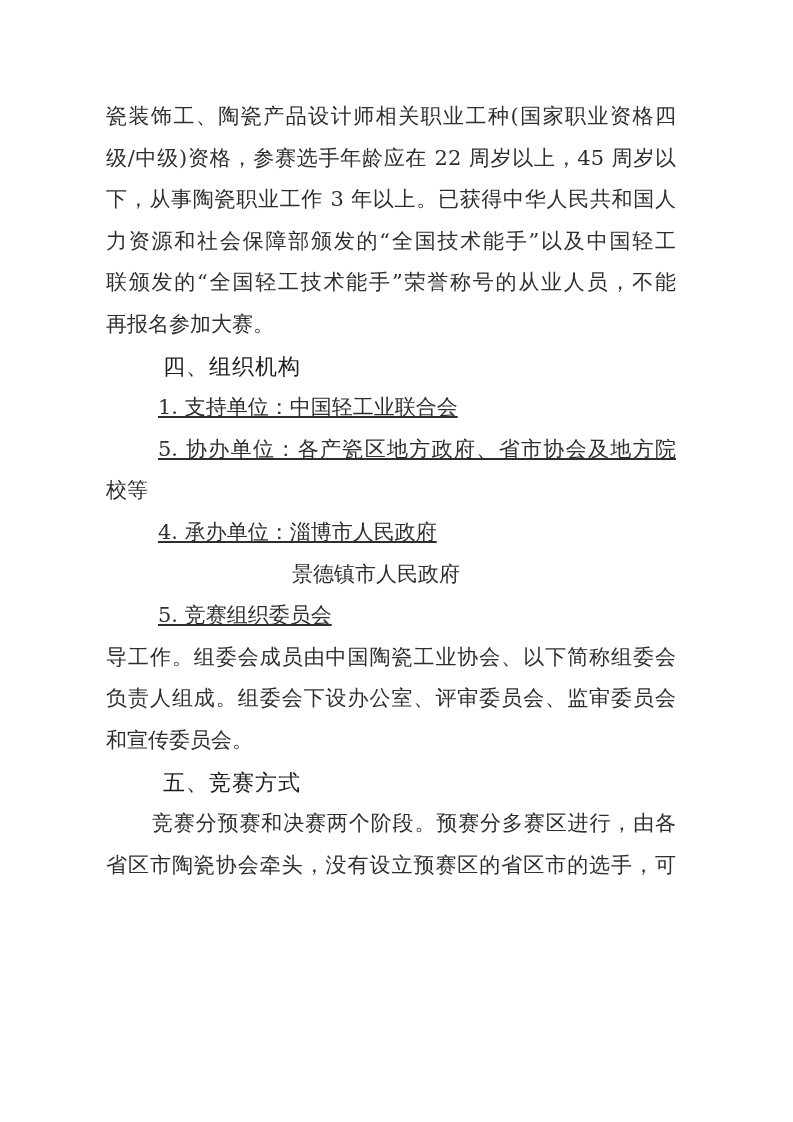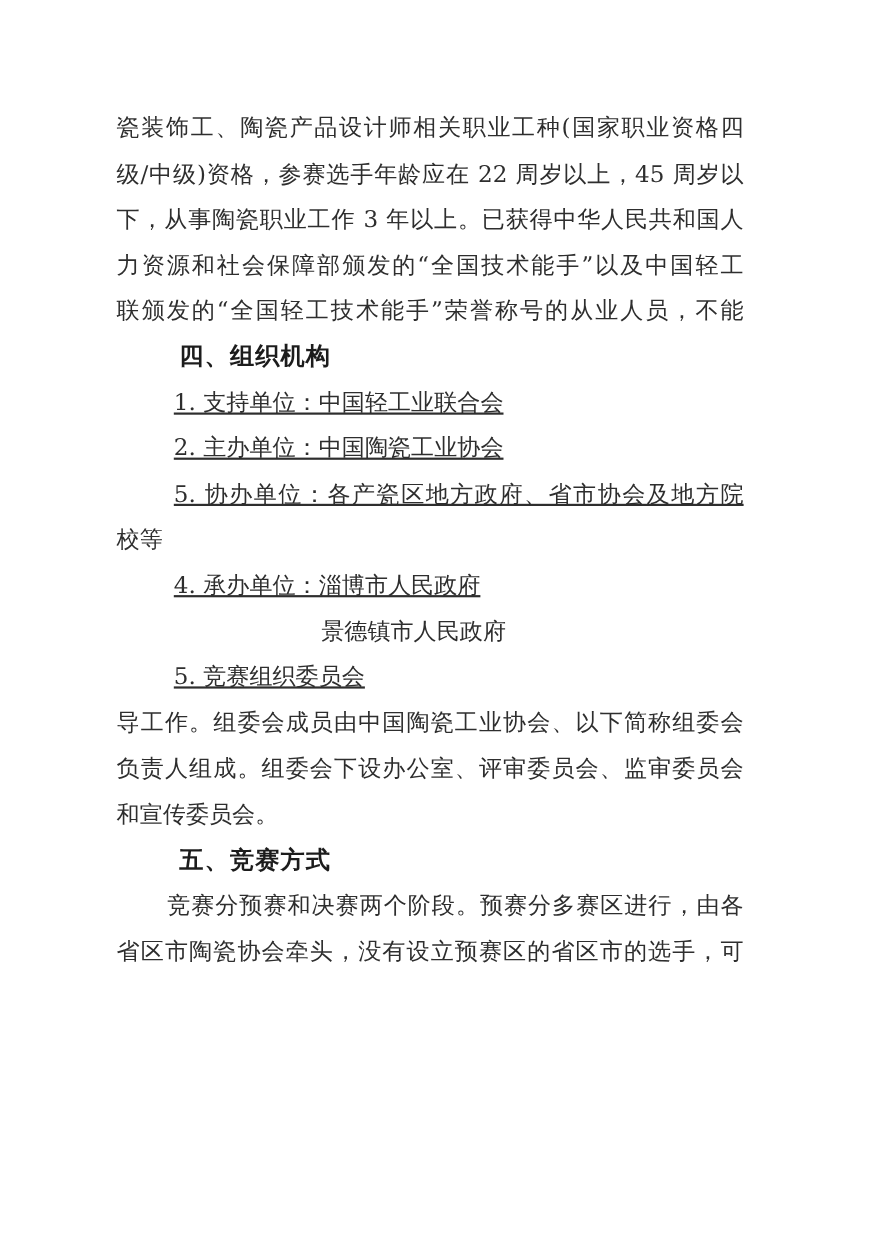--- a/index.html
+++ b/index.html
@@ -26,44 +26,44 @@
     font-size: 21px;
     color: #2e2e2e;
     font-family: "DejaVu Serif", "Liberation Serif", serif;
     white-space: pre-wrap;
   }
   .j {
     text-align: justify;
     text-align-last: justify;
   }
   .heading {
-    font-weight: 700;
+    font-weight: 400;
     padding-left: 57px;
     font-size: 22px;
     color: #1c1c1c;
     font-family: "DejaVu Sans", "Liberation Sans", sans-serif;
     letter-spacing: 1px;
   }
   .item { padding-left: 52px; text-decoration: underline; }
   .pfirst { padding-left: 46px; }
   .hang { padding-left: 186px; }
 </style>
 </head>
 <body>
 
 <div class="page" style="background: rgb(255, 255, 255);">
   <main class="doc">
       <div class="line j">瓷装饰工、陶瓷产品设计师相关职业工种(国家职业资格四</div>
       <div class="line j">级/中级)资格，参赛选手年龄应在 22 周岁以上，45 周岁以</div>
       <div class="line j">下，从事陶瓷职业工作 3 年以上。已获得中华人民共和国人</div>
       <div class="line j">力资源和社会保障部颁发的“全国技术能手”以及中国轻工</div>
       <div class="line j">联颁发的“全国轻工技术能手”荣誉称号的从业人员，不能</div>
+      <div class="line">再报名参加大赛。</div>
       <div class="line heading">四、组织机构</div>
       <div class="line item">1. 支持单位：中国轻工业联合会</div>
-      <div class="line item">2. 主办单位：中国陶瓷工业协会</div>
       <div class="line item j">5. 协办单位：各产瓷区地方政府、省市协会及地方院</div>
       <div class="line">校等</div>
       <div class="line item">4. 承办单位：淄博市人民政府</div>
       <div class="line hang">景德镇市人民政府</div>
       <div class="line item">5. 竞赛组织委员会</div>
       <div class="line j">导工作。组委会成员由中国陶瓷工业协会、以下简称组委会</div>
       <div class="line j">负责人组成。组委会下设办公室、评审委员会、监审委员会</div>
       <div class="line">和宣传委员会。</div>
       <div class="line heading">五、竞赛方式</div>
       <div class="line pfirst j">竞赛分预赛和决赛两个阶段。预赛分多赛区进行，由各</div>

